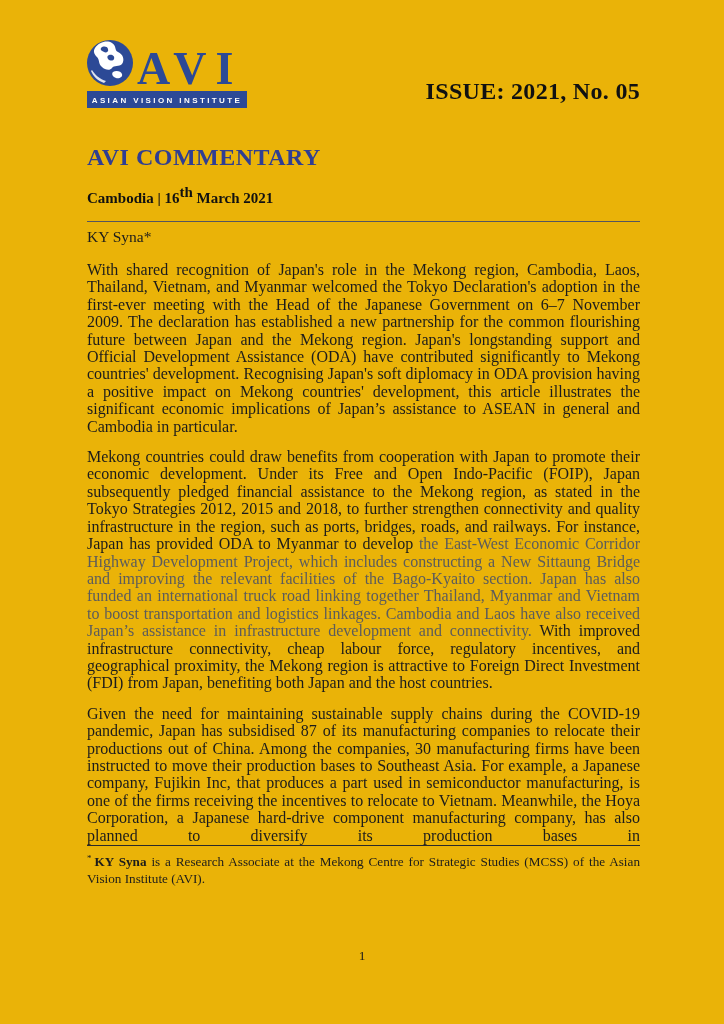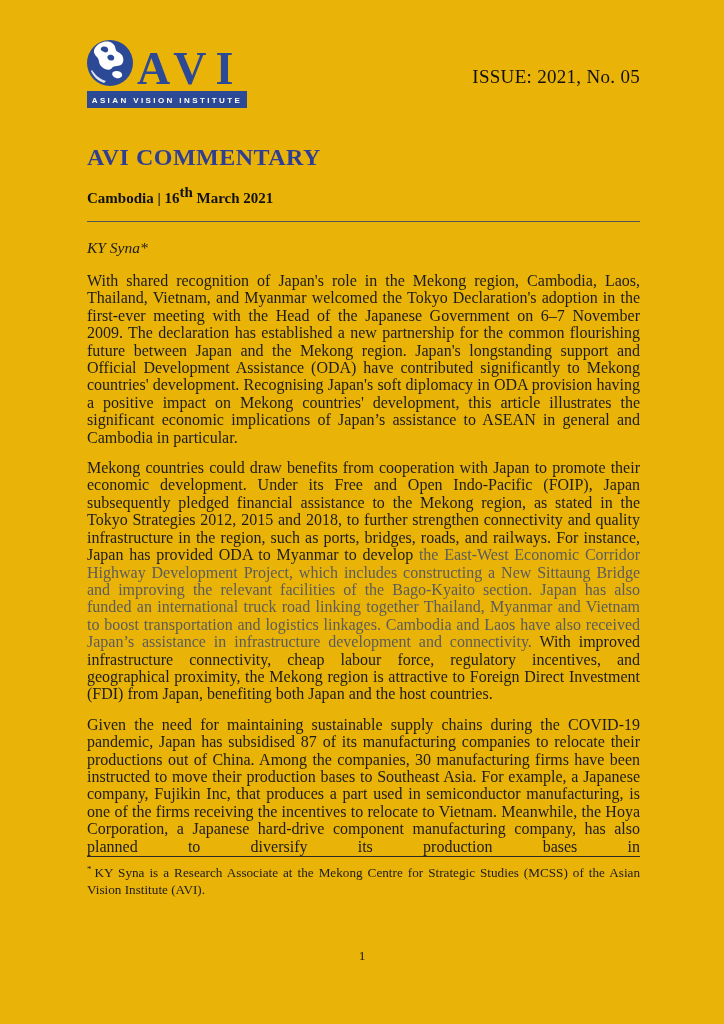--- a/index.html
+++ b/index.html
@@ -17,23 +17,23 @@
     padding: 37px 84px 0 87px;
   }
   
   .header-row {
     display: flex;
     justify-content: space-between;
     align-items: flex-start;
   }
   .logo { width: 160px; height: 72px; }
   .issue {
-    margin-top: 29px;
-    font-size: 19px;
-    font-weight: normal;
+    margin-top: 41px;
+    font-size: 24px;
+    font-weight: bold;
     letter-spacing: 0.3px;
     color: #111111;
     white-space: nowrap;
   }
   
   .masthead-title {
     margin-top: 31px;
     font-size: 24px;
     font-weight: bold;
     letter-spacing: 0.5px;
@@ -56,23 +56,22 @@
   
   .article-title {
     margin-top: 37px;
     font-size: 20px;
     font-weight: bold;
     color: #111111;
     line-height: 33px;
   }
   .article-title .tl { display: block; }
   .author {
-    margin-top: 16px;
+    margin-top: 5px;
     font-size: 15.5px;
-    font-style: italic;
     line-height: 19px;
   }
   .body-p {
     margin-top: 13px;
     font-size: 16px;
     line-height: 17.4px;
     text-align: justify;
     color: #1c1c1c;
   }
   .body-p.first { margin-top: 15px; }
@@ -84,21 +83,21 @@
     border-top: 1.2px solid #2a2a2a;
   }
   .footnote {
     margin-top: 4px;
     font-size: 13.2px;
     line-height: 17px;
     text-align: justify;
     color: #1c1c1c;
   }
   .footnote sup { font-size: 9px; margin-right: 3px; }
-  .footnote b { font-weight: normal; }
+  .footnote b { font-weight: bold; }
   .page-number {
     position: absolute;
     left: 0;
     right: 0;
     top: 948px;
     text-align: center;
     font-size: 13.5px;
     color: #1c1c1c;
   }
 </style>

